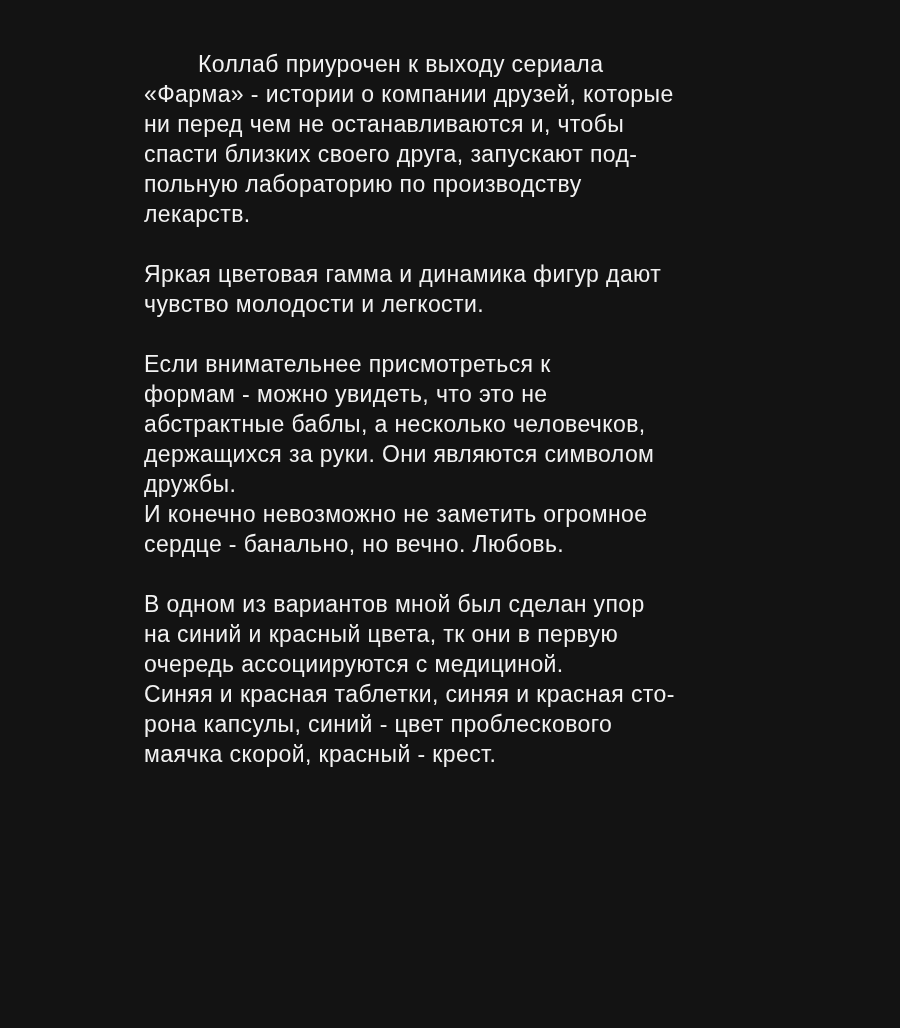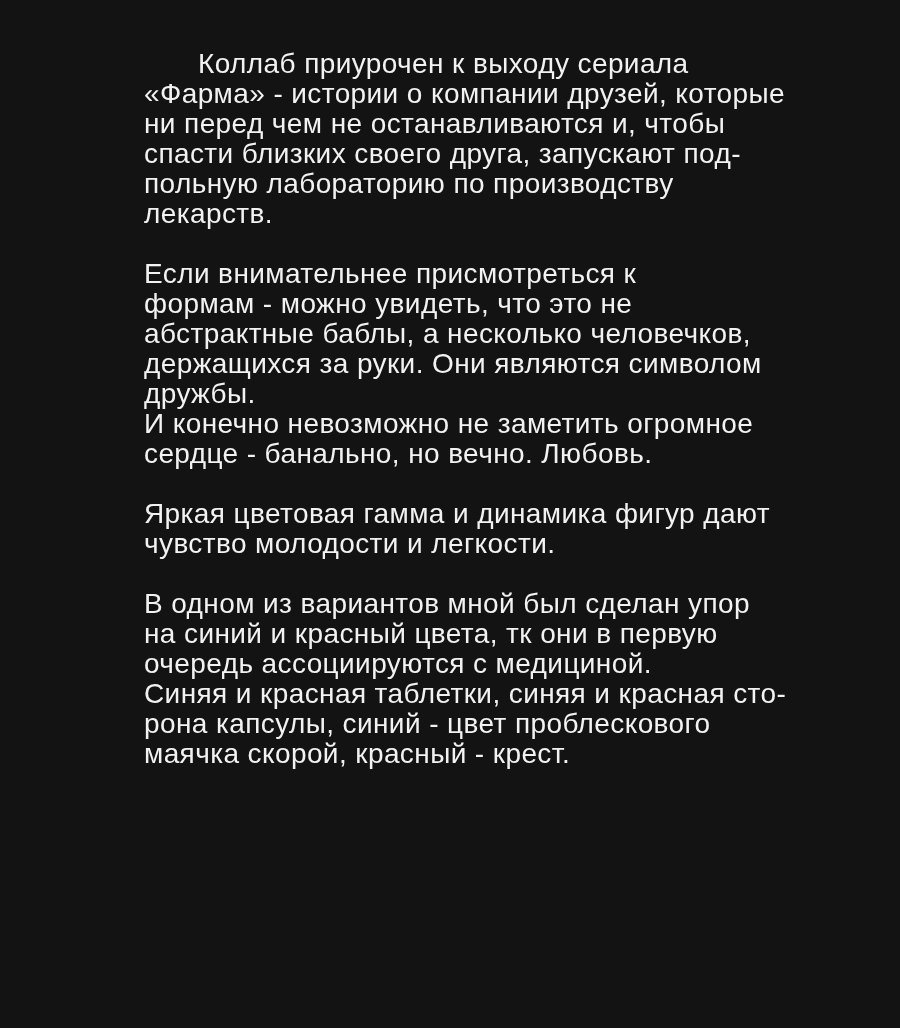--- a/index.html
+++ b/index.html
@@ -20,21 +20,21 @@
     height: 1028px;
   }
   .text-block {
     position: absolute;
     left: 144px;
     top: 49px;
     width: 730px;
   }
   .text-block p {
     margin: 0 0 30px 0;
-    font-size: 28px;
+    font-size: 23px;
     line-height: 30px;
     font-weight: 400;
     letter-spacing: 0.4px;
     white-space: pre-line;
     text-align: left;
   }
   .text-block p:last-child {
     margin-bottom: 16px;
   }
   .text-block p.indent-first {
@@ -45,29 +45,29 @@
 <body style="background: rgb(19, 19, 19); color: rgb(242, 242, 242);">
 
 <div class="page">
   <div class="text-block">
     <p class="indent-first">Коллаб приурочен к выходу сериала
 «Фарма» - истории о компании друзей, которые
 ни перед чем не останавливаются и, чтобы
 спасти близких своего друга, запускают под-
 польную лабораторию по производству
 лекарств.</p>
+    <p>Яркая цветовая гамма и динамика фигур дают
+чувство молодости и легкости.</p>
     <p>Если внимательнее присмотреться к
 формам - можно увидеть, что это не
 абстрактные баблы, а несколько человечков,
 держащихся за руки. Они являются символом
 дружбы.
 И конечно невозможно не заметить огромное
 сердце - банально, но вечно. Любовь.</p>
-    <p>Яркая цветовая гамма и динамика фигур дают
-чувство молодости и легкости.</p>
     <p>В одном из вариантов мной был сделан упор
 на синий и красный цвета, тк они в первую
 очередь ассоциируются с медициной.
 Синяя и красная таблетки, синяя и красная сто-
 рона капсулы, синий - цвет проблескового
 маячка скорой, красный - крест.</p>
   </div>
 </div>
 
 </body></html>

